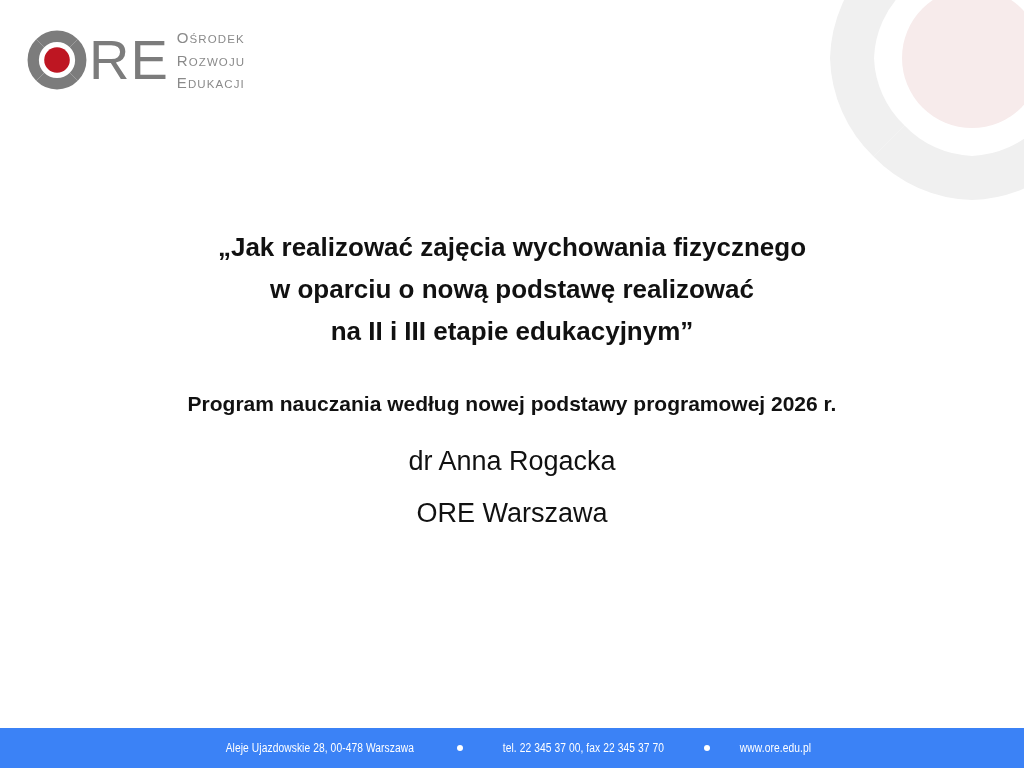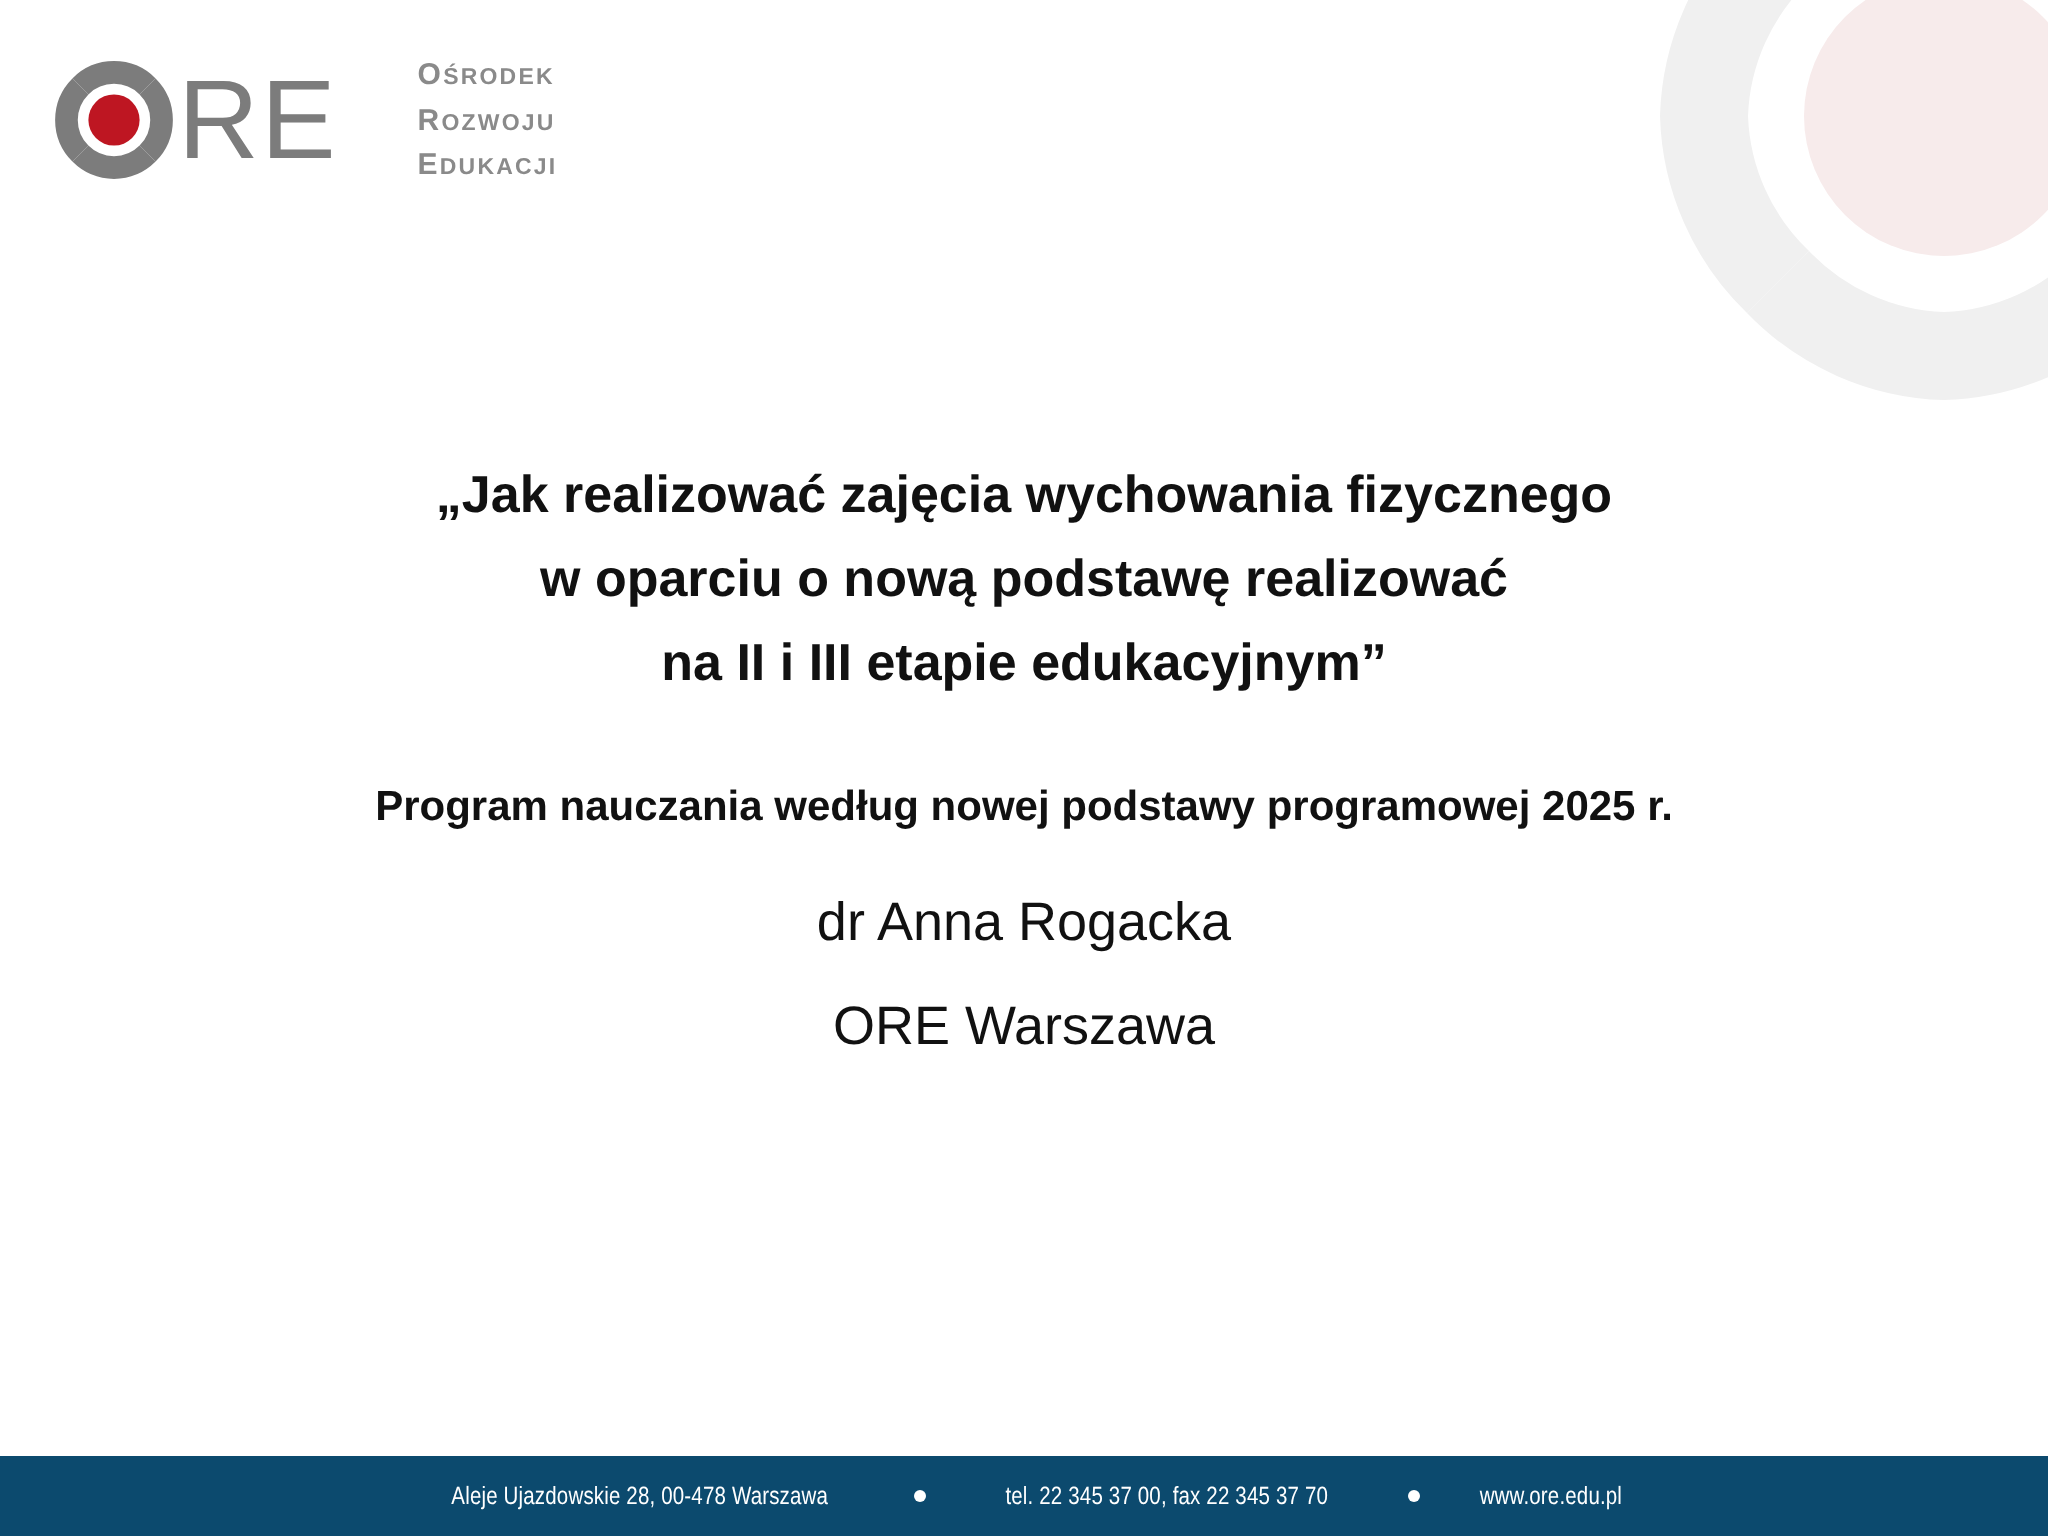--- a/index.html
+++ b/index.html
@@ -60,26 +60,25 @@
   .logo-word {
     font-family: "Liberation Sans", sans-serif;
     font-size: 56px;
     font-weight: 400;
     letter-spacing: 1px;
     color: #7c7c7c;
     line-height: 64px;
     margin-left: -2px;
   }
   .logo-tagline {
-    margin-left: 40px;
+    margin-left: 8px;
     color: #8a8a8a;
     font-family: "Liberation Sans", sans-serif;
     line-height: 1.52;
     padding-top: 2px;
-    font-weight: bold;
   }
   .logo-tagline div {
     font-size: 11.5px;
     letter-spacing: 1.1px;
     text-transform: uppercase;
     white-space: nowrap;
   }
   .logo-tagline div .cap {
     font-size: 15px;
   }
@@ -137,21 +136,21 @@
     height: 26px;
   }
 
   
   .footer-bar {
     position: absolute;
     left: 0;
     top: 728px;
     width: 1024px;
     height: 40px;
-    background: #0c4a6e;
+    background: #3b82f6;
   }
   .footer-inner {
     position: absolute;
     left: 0;
     top: 0;
     width: 1024px;
     height: 40px;
     display: flex;
     align-items: center;
     justify-content: center;
@@ -269,21 +268,21 @@
     </div>
   </div>
 
   <div class="title-block">
     <div class="line">„Jak realizować zajęcia wychowania fizycznego</div>
     <div class="line">w oparciu o nową podstawę realizować</div>
     <div class="line">na II i III etapie edukacyjnym”</div>
   </div>
 
   <div class="subtitle-block">
-    <div class="line">Program nauczania według nowej podstawy programowej 2025 r.</div>
+    <div class="line">Program nauczania według nowej podstawy programowej 2026 r.</div>
   </div>
 
   <div class="author-block">
     <div class="line">dr Anna Rogacka</div>
     <div class="spacer"></div>
     <div class="line">ORE Warszawa</div>
   </div>
 
   <div class="footer-bar">
     <div class="footer-inner">

